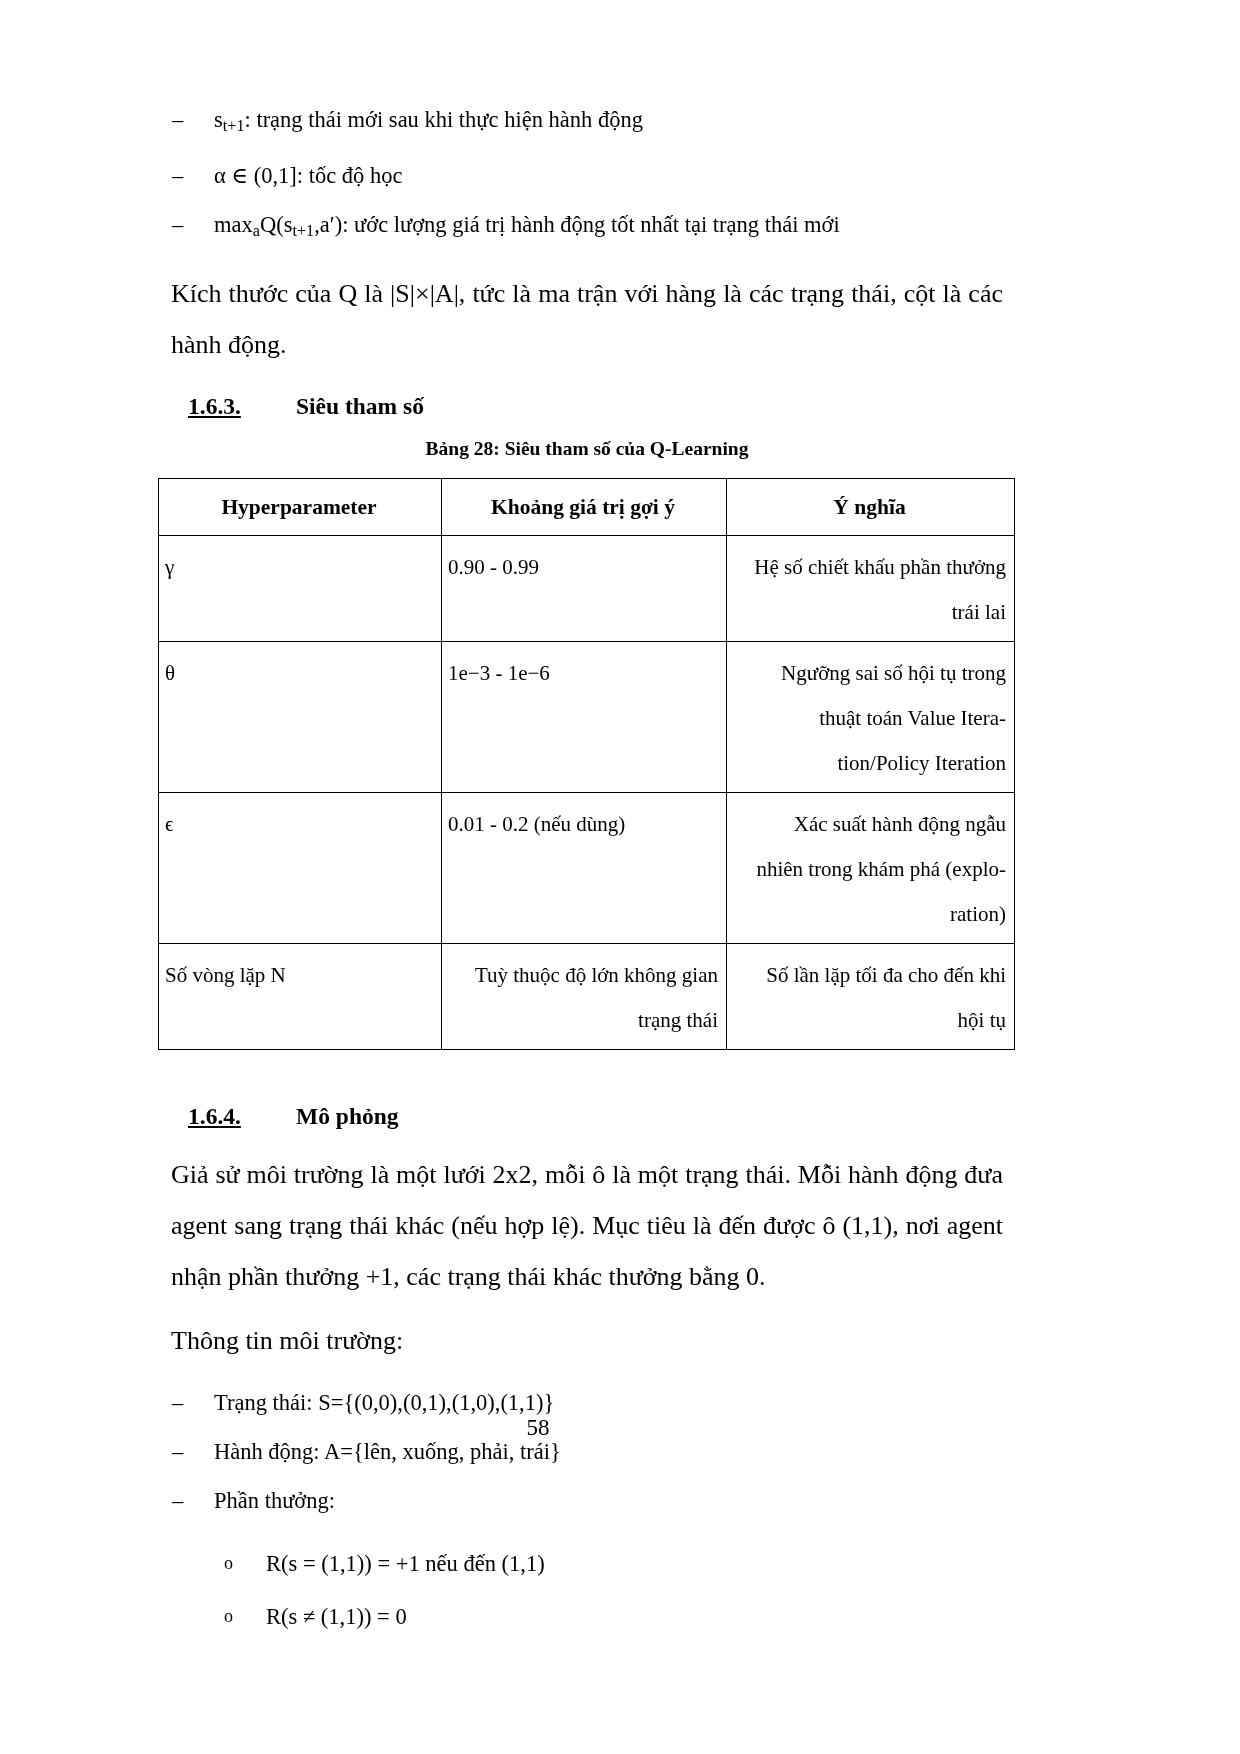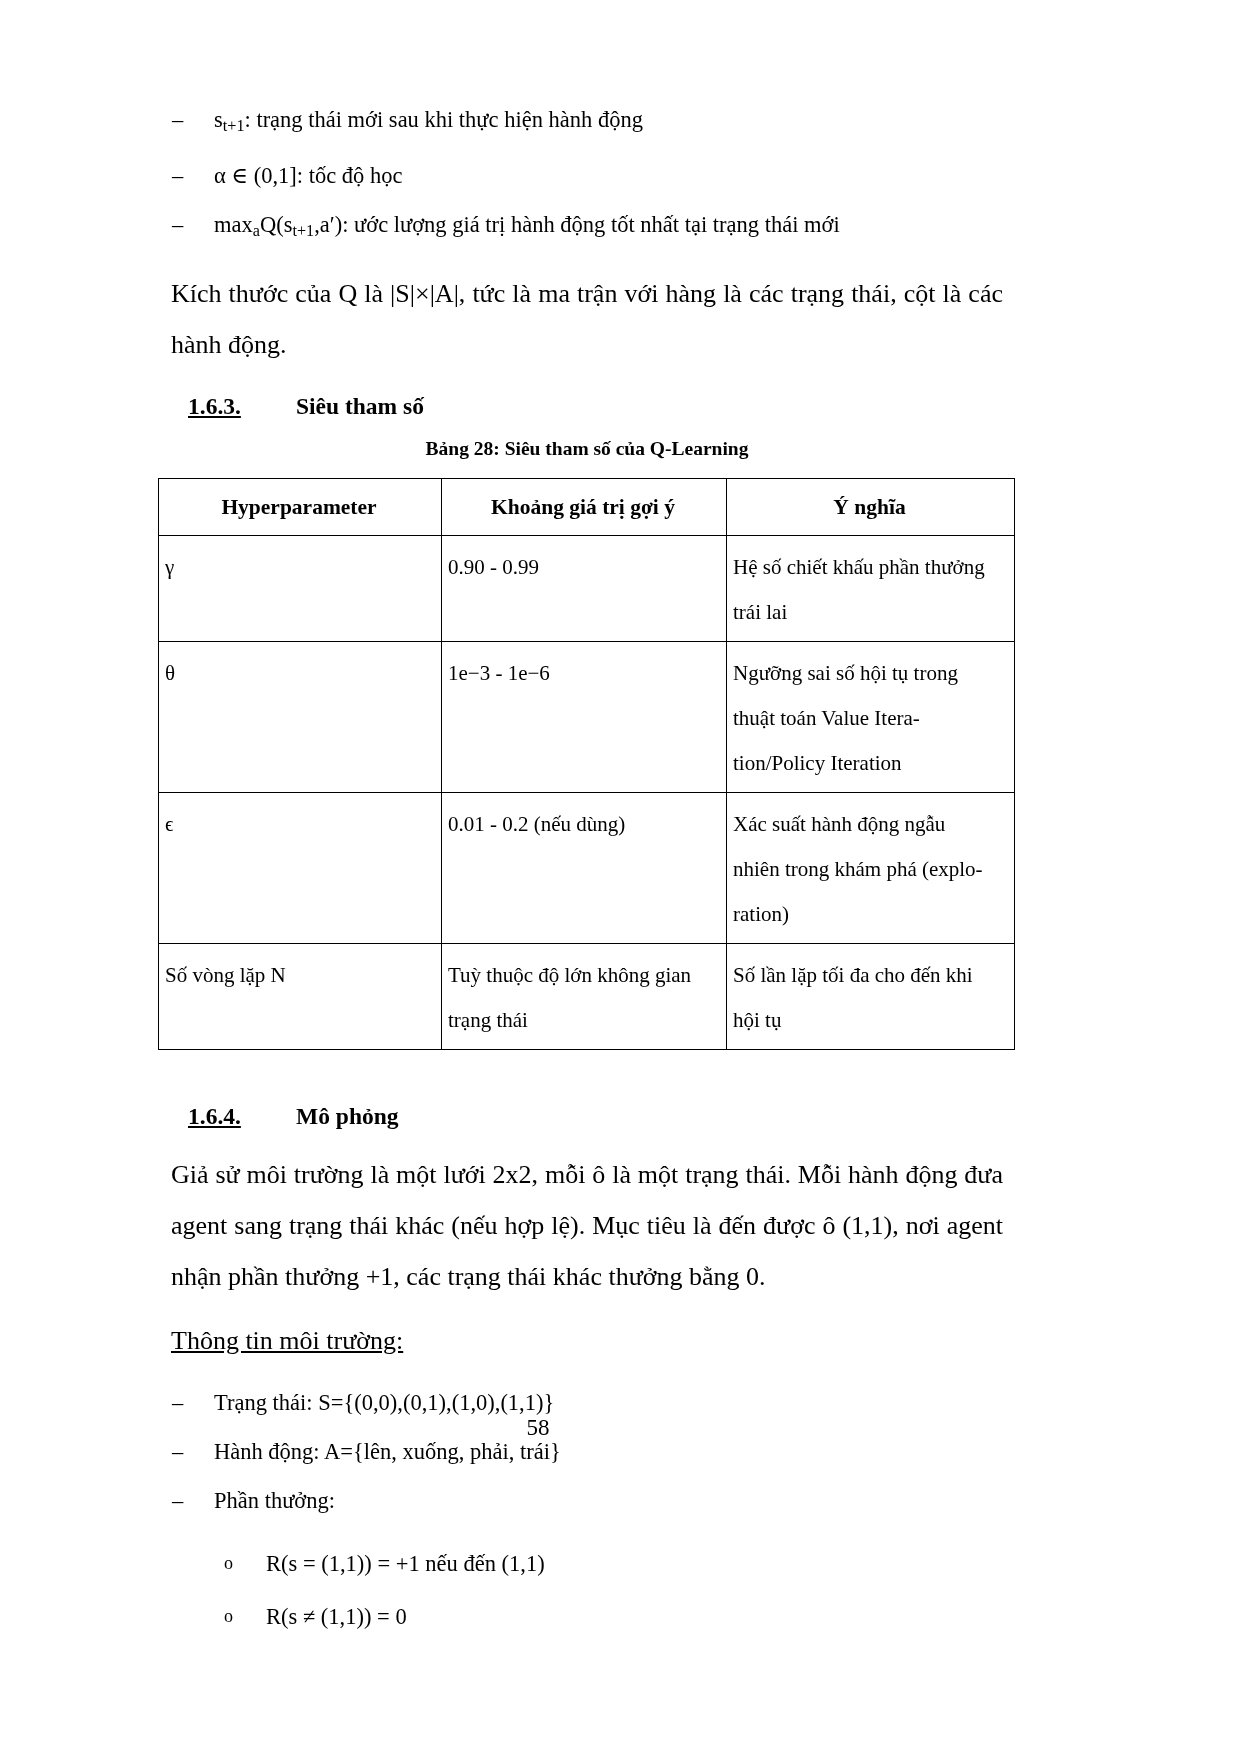--- a/index.html
+++ b/index.html
@@ -71,21 +71,21 @@
   }
 
   
   .para {
     font-size: 26px;
     line-height: 51px;
     margin: 13px;
     text-align: justify;
     text-justify: inter-word;
   }
-  .para.nojust { text-align: left; text-decoration: underline; }
+  .para.nojust { text-align: left; }
 
   
   .heading {
     font-weight: bold;
     font-size: 23.5px;
     line-height: 40px;
     margin: 16px 0 10px 0;
     padding-left: 30px;
   }
   .heading .num {
@@ -124,21 +124,21 @@
     font-weight: bold;
     font-size: 21.5px;
     padding-top: 12px;
     padding-bottom: 12px;
     line-height: 32px;
   }
   .col-1 { width: 283px; }
   .col-2 { width: 285px; }
   .col-3 { width: 288px; }
 
-  .cell-lines span { display: block; }
+  .cell-lines span { display: block; text-align: right; }
 
   
   .page-number {
     position: absolute;
     left: 0;
     top: 1415px;
     width: 1076px;
     text-align: center;
     font-size: 23px;
   }

